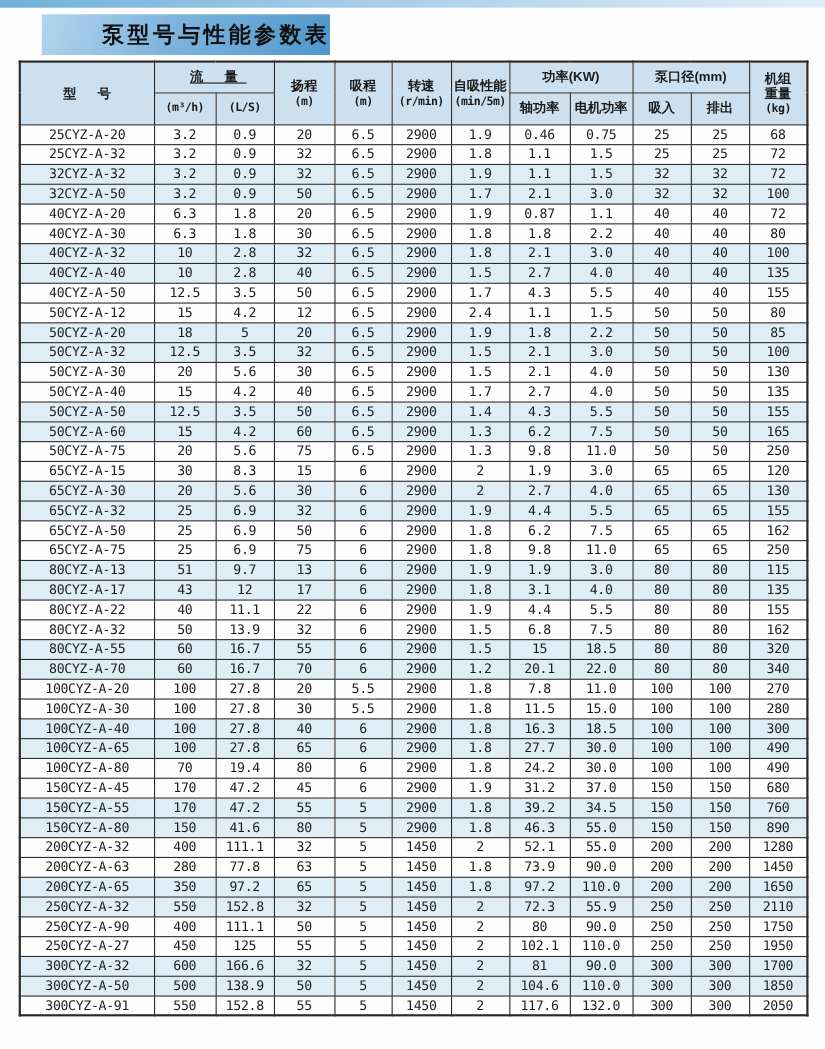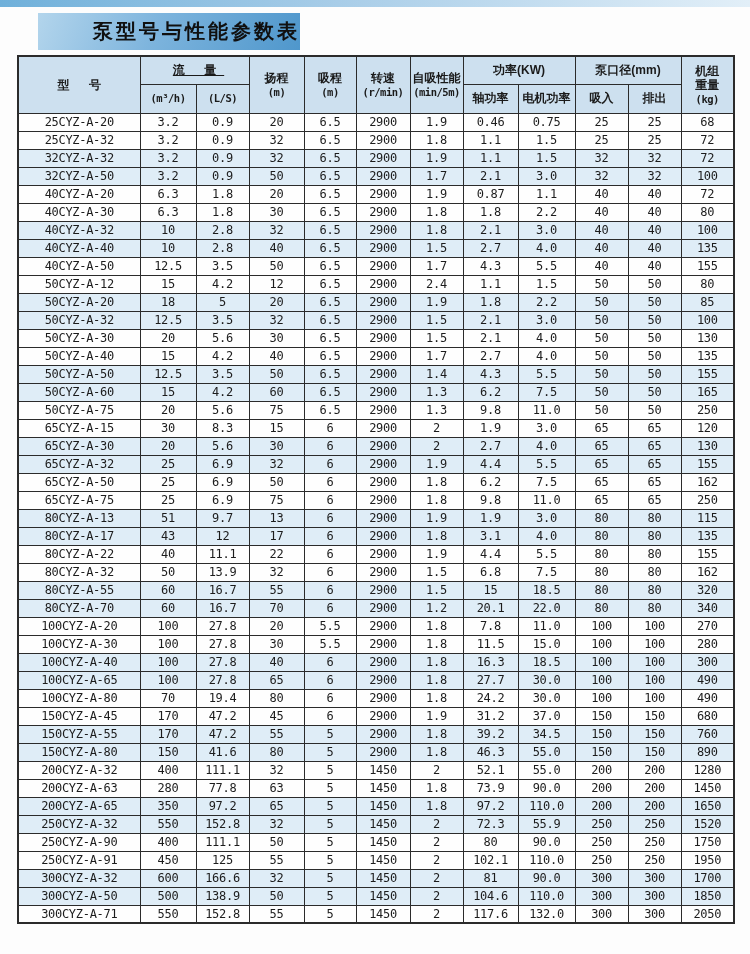--- a/index.html
+++ b/index.html
@@ -685,38 +685,38 @@
           <td>550</td>
           <td>152.8</td>
           <td>32</td>
           <td>5</td>
           <td>1450</td>
           <td>2</td>
           <td>72.3</td>
           <td>55.9</td>
           <td>250</td>
           <td>250</td>
-          <td>1520</td>
+          <td>2110</td>
         </tr>
         <tr>
           <td>250CYZ-A-90</td>
           <td>400</td>
           <td>111.1</td>
           <td>50</td>
           <td>5</td>
           <td>1450</td>
           <td>2</td>
           <td>80</td>
           <td>90.0</td>
           <td>250</td>
           <td>250</td>
           <td>1750</td>
         </tr>
         <tr>
-          <td>250CYZ-A-91</td>
+          <td>250CYZ-A-27</td>
           <td>450</td>
           <td>125</td>
           <td>55</td>
           <td>5</td>
           <td>1450</td>
           <td>2</td>
           <td>102.1</td>
           <td>110.0</td>
           <td>250</td>
           <td>250</td>
@@ -744,21 +744,21 @@
           <td>5</td>
           <td>1450</td>
           <td>2</td>
           <td>104.6</td>
           <td>110.0</td>
           <td>300</td>
           <td>300</td>
           <td>1850</td>
         </tr>
         <tr>
-          <td>300CYZ-A-71</td>
+          <td>300CYZ-A-91</td>
           <td>550</td>
           <td>152.8</td>
           <td>55</td>
           <td>5</td>
           <td>1450</td>
           <td>2</td>
           <td>117.6</td>
           <td>132.0</td>
           <td>300</td>
           <td>300</td>

